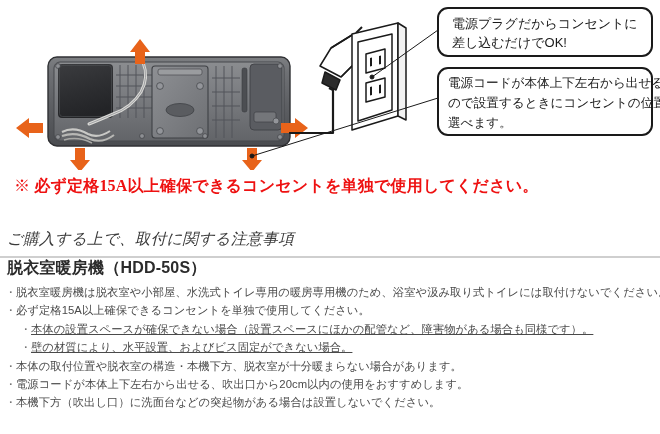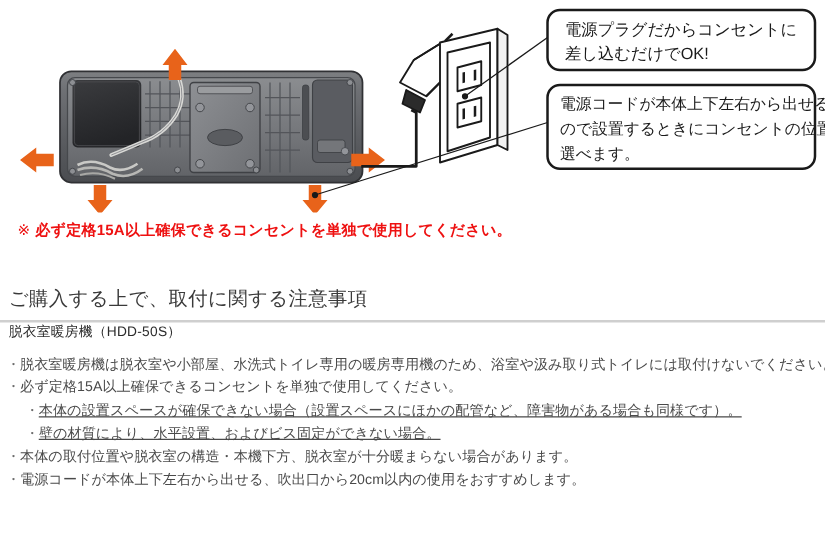--- a/index.html
+++ b/index.html
@@ -25,52 +25,54 @@
     width: 582px;
     height: 170px;
   }
   #illustration svg { display: block; }
 
   
   #red-warning {
     position: absolute;
     left: 14px;
     top: 176px;
-    font-size: 12px;
+    font-size: 16px;
     font-weight: bold;
     letter-spacing: 0.2px;
     white-space: nowrap;
+    font-family: Liberation Serif, serif;
   }
   #red-warning .mark {
     font-weight: normal;
     margin-right: 4px;
   }
 
   
   #section-heading {
     position: absolute;
     left: 0;
     top: 216px;
     width: 660px;
     box-sizing: border-box;
     padding: 0 0 6px 7px;
     border-bottom: 2px solid #cfcfcf;
     font-size: 15.5px;
     font-weight: normal;
     color: #3a3a3a;
     letter-spacing: 0.3px;
+    font-style: italic;
   }
 
   
   #product-title {
     position: absolute;
     left: 7px;
     top: 258px;
-    font-size: 11px;
-    font-weight: normal;
+    font-size: 16px;
+    font-weight: bold;
     color: #2b2b2b;
     letter-spacing: 0.2px;
   }
 
   #notes {
     position: absolute;
     left: 7px;
     top: 283px;
     width: 648px;
   }
@@ -273,13 +275,14 @@
 
 <div id="product-title">脱衣室暖房機（HDD-50S）</div>
 
 <div id="notes">
     <div class="note">脱衣室暖房機は脱衣室や小部屋、水洗式トイレ専用の暖房専用機のため、浴室や汲み取り式トイレには取付けないでください。</div>
     <div class="note">必ず定格15A以上確保できるコンセントを単独で使用してください。</div>
     <div class="note indent">本体の設置スペースが確保できない場合（設置スペースにほかの配管など、障害物がある場合も同様です）。</div>
     <div class="note indent">壁の材質により、水平設置、およびビス固定ができない場合。</div>
     <div class="note">本体の取付位置や脱衣室の構造・本機下方、脱衣室が十分暖まらない場合があります。</div>
     <div class="note">電源コードが本体上下左右から出せる、吹出口から20cm以内の使用をおすすめします。</div>
+    <div class="note">本機下方（吹出し口）に洗面台などの突起物がある場合は設置しないでください。</div>
   </div>
 
 </body></html>

